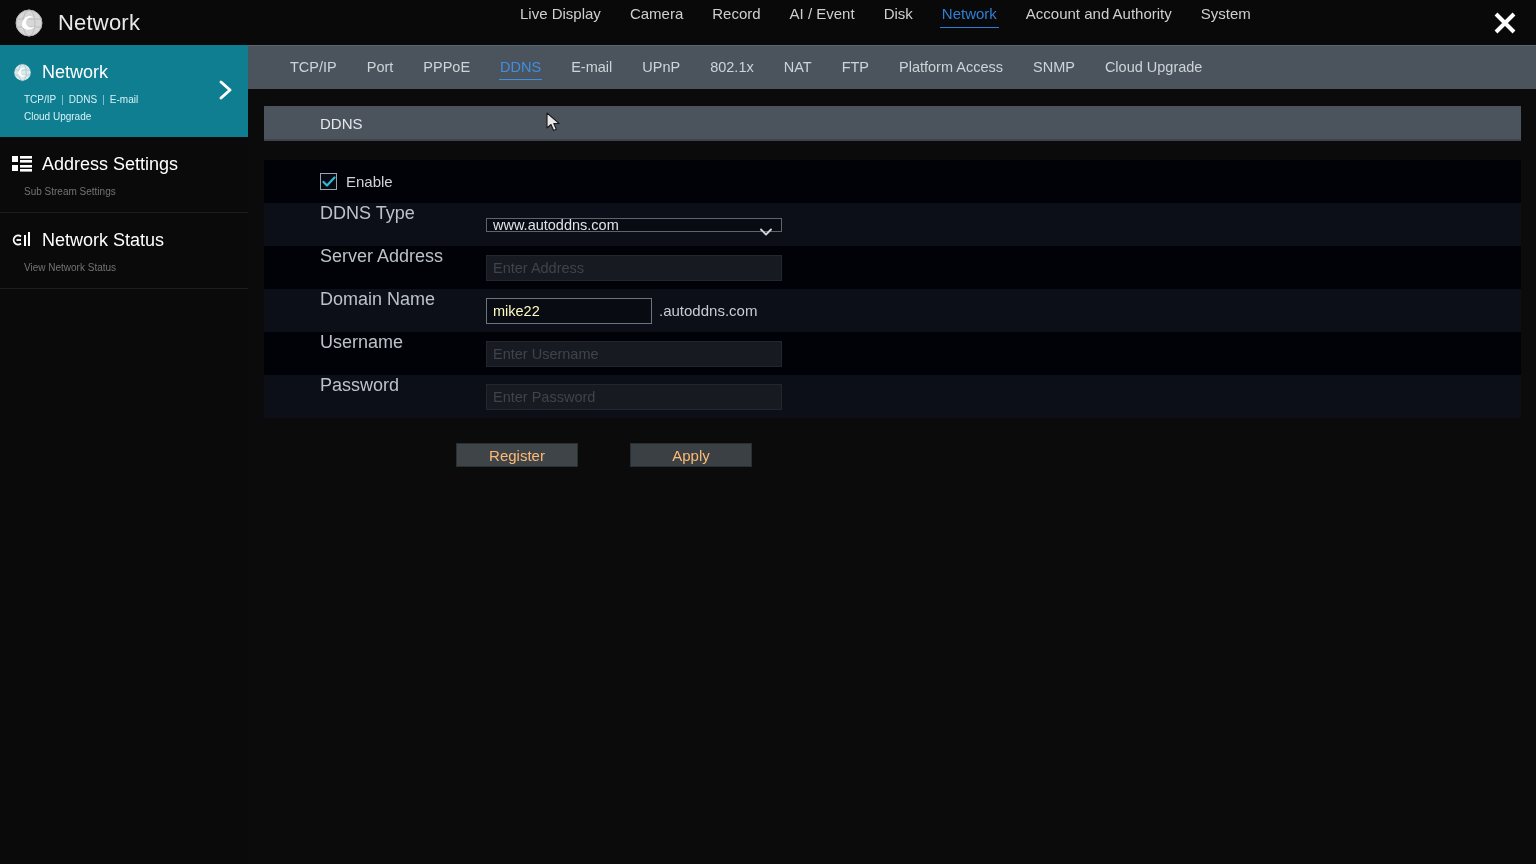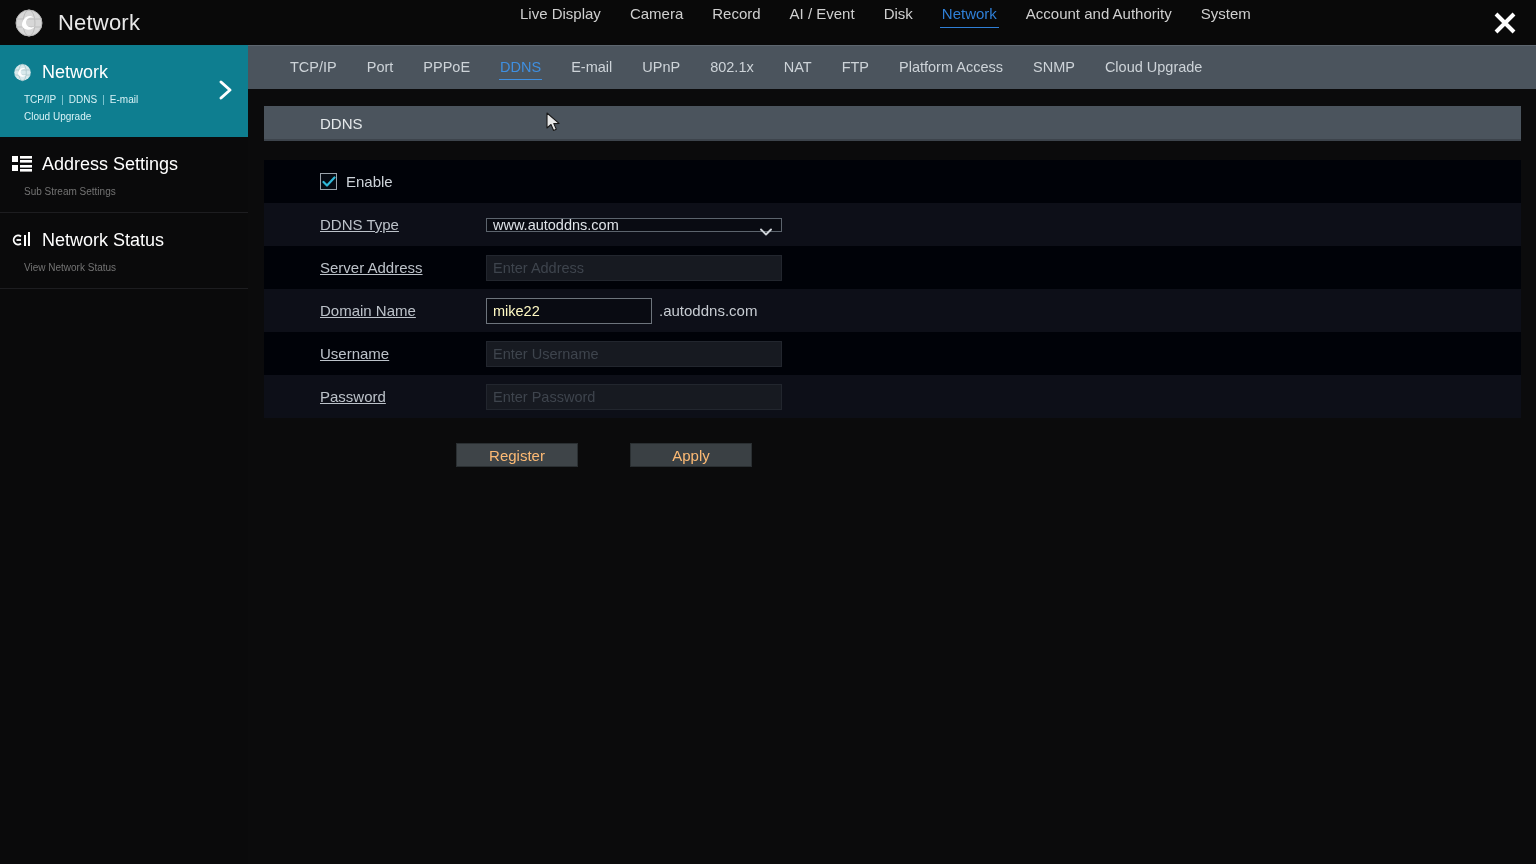--- a/index.html
+++ b/index.html
@@ -84,25 +84,25 @@
   .panel-head {
     position: absolute; left: 16px; top: 17px; width: 1257px; height: 35px;
     background: #4b545d;
     display: flex; align-items: center;
     box-shadow: inset 0 -2px 0 rgba(0,0,0,.18);
   }
   .panel-head-title { color: #e4e8ea; font-size: 15px; margin-left: 56px; }
 
   .rows { position: absolute; left: 16px; top: 71px; width: 1257px; }
   .row {
-    height: 43px; display: flex; align-items: center; background: #000208;
+    height: 43px; display: flex; background: #000208;
   }
   .row.alt { background: #0d0f18; }
   .row-label {
-    width: 222px; padding-left: 56px; color: #bcc2c9; font-size: 15px; text-decoration: underline;
+    width: 222px; padding-left: 56px; color: #bcc2c9; font-size: 18px;
   }
   .row-field { display: flex; align-items: center; }
 
   .chk-wrap { display: flex; align-items: center; padding-left: 56px; }
   .chk {
     width: 17px; height: 17px; border: 1px solid #9aa3ab; background: #050a12;
     display: flex; align-items: center; justify-content: center;
   }
   .chk-label { color: #cdd3d9; font-size: 15px; margin-left: 9px; }
 

